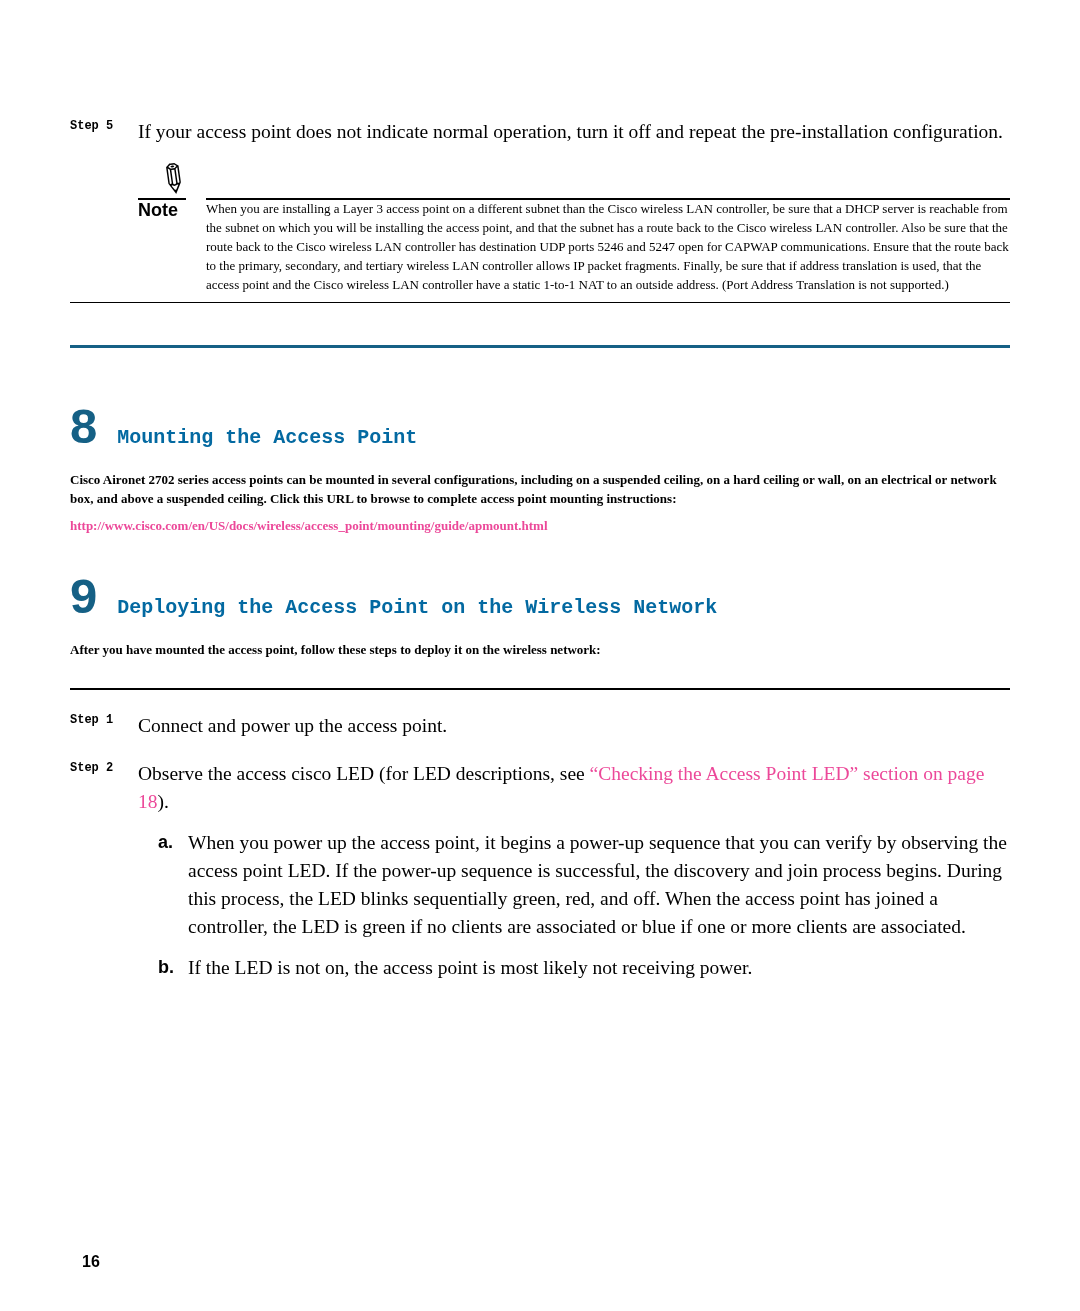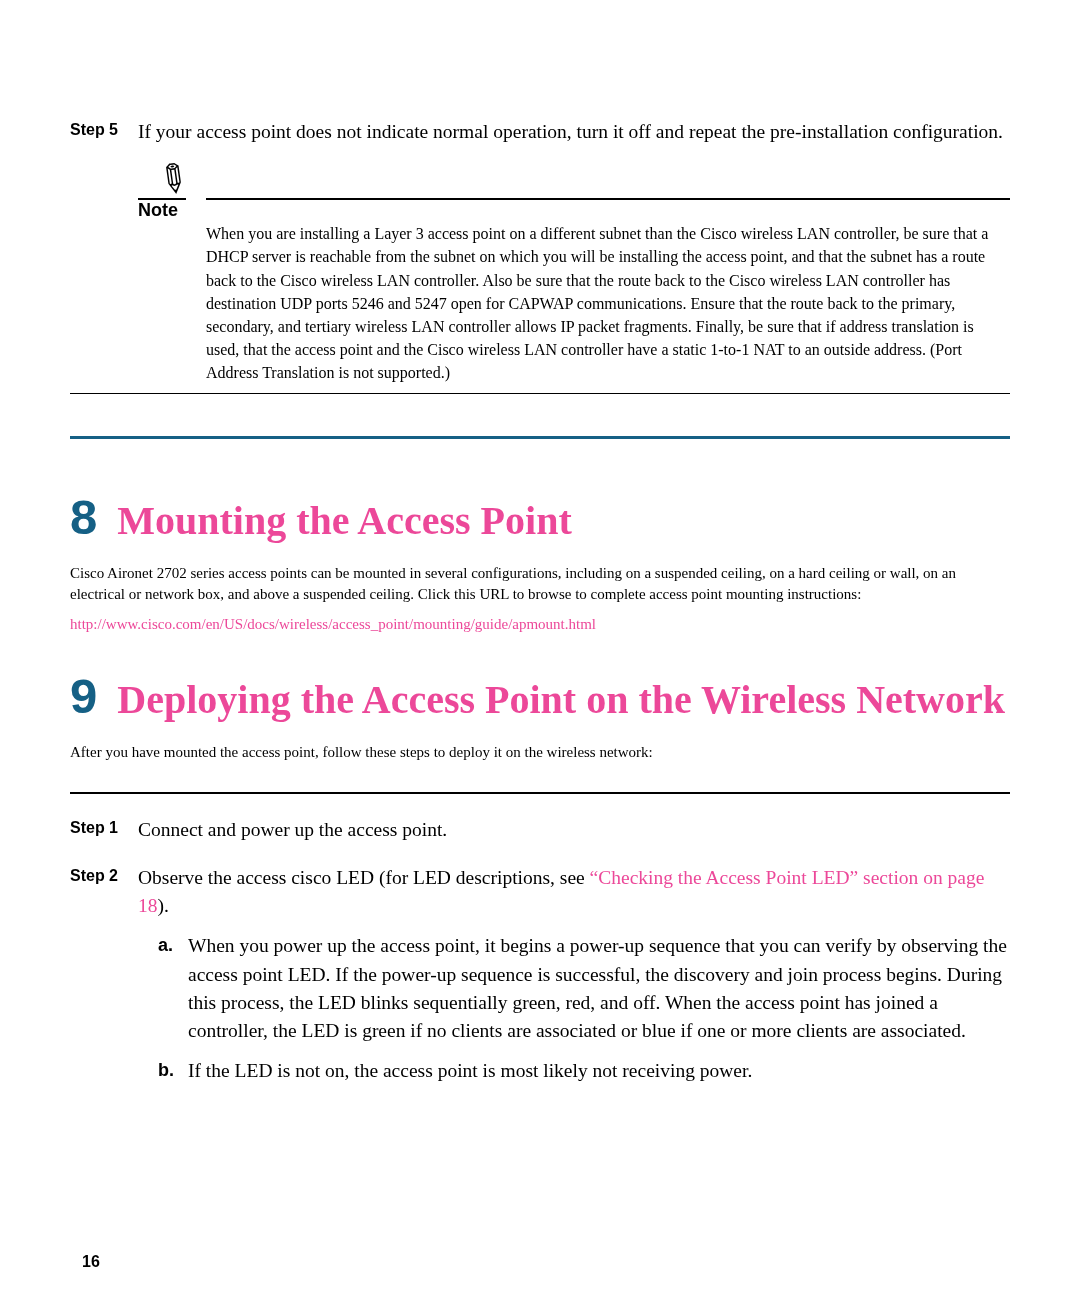--- a/index.html
+++ b/index.html
@@ -11,23 +11,23 @@
       background: white;
       color: #000;
       position: relative;
     }
     .step-row {
       display: flex;
       margin-bottom: 8px;
       line-height: 1.45;
     }
     .step-label {
-      font-family: Liberation Sans, sans-serif;
-      font-weight: bold;
-      font-size: 16px;
+      font-family: Liberation Mono, monospace;
+      font-weight: bold;
+      font-size: 12px;
       width: 68px;
       flex-shrink: 0;
     }
     .step-body {
       font-size: 19.5px;
       flex: 1;
     }
     .note-block {
       display: flex;
       margin-top: 20px;
@@ -59,23 +59,23 @@
       padding-top: 0;
     }
     .note-right {
       flex: 1;
     }
     .note-top-rule {
       border-top: 2px solid #000;
       margin-top: 32px;
     }
     .note-text {
-      font-size: 16px;
-      line-height: 1.45;
-      padding-top: 22px;
+      font-size: 13px;
+      line-height: 1.45;
+      padding-top: 0;
     }
     .note-bottom-rule {
       border-top: 1px solid #000;
       margin-top: 8px;
       margin-bottom: 42px;
     }
     .section-top-rule {
       border-top: 3px solid #156085;
     }
     .section-heading {
@@ -86,30 +86,31 @@
       margin-bottom: 20px;
     }
     .section-num {
       font-family: Arial, Helvetica, sans-serif;
       font-weight: bold;
       font-size: 49px;
       color: #156085;
       line-height: 1;
     }
     .section-title {
-      font-family: Liberation Serif, serif;
-      font-weight: bold;
-      font-size: 40px;
-      color: #ec4899;
+      font-family: Liberation Mono, monospace;
+      font-weight: bold;
+      font-size: 20px;
+      color: #0369a1;
       line-height: 1.1;
     }
     .body-para {
-      font-size: 15px;
+      font-size: 13px;
       line-height: 1.45;
       margin-bottom: 8px;
+      font-weight: bold;
     }
     .link {
       color: #ec4899;
       text-decoration: none;
     }
     .steps-top-rule {
       border-top: 2px solid #000;
       margin-top: 28px;
       margin-bottom: 22px;
     }

